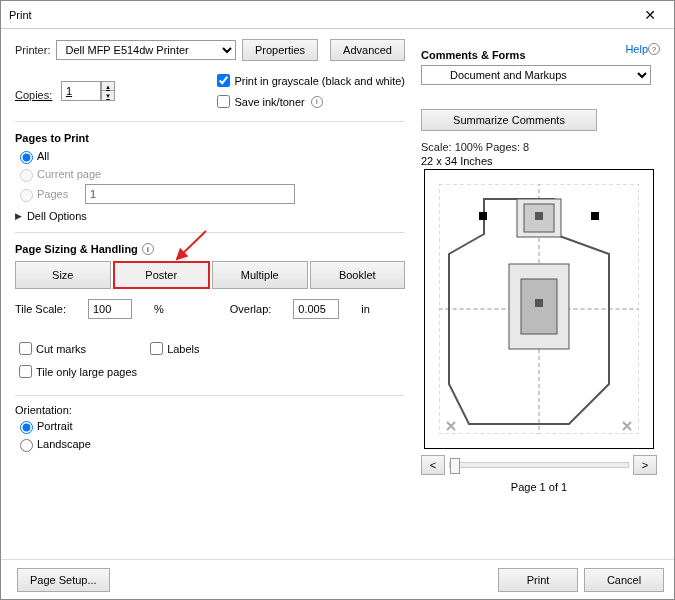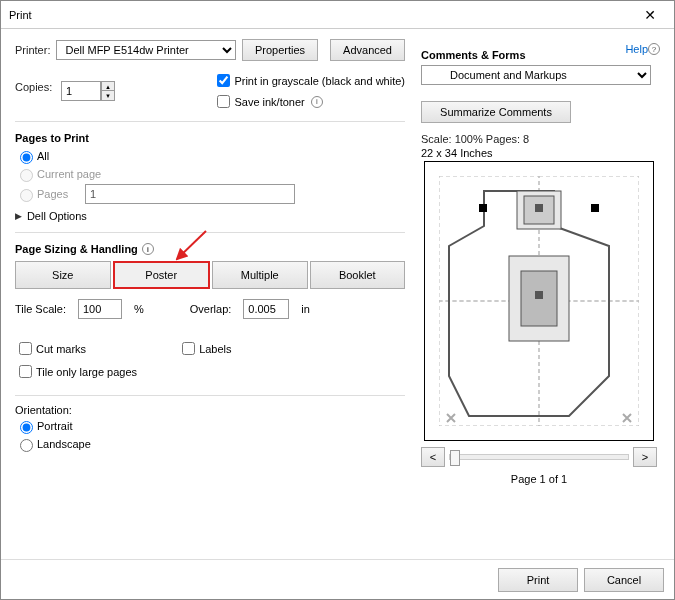--- a/index.html
+++ b/index.html
@@ -28,27 +28,27 @@
   .radio-row, .check-row { display:flex; align-items:center; margin:2px 0; }
   .radio-row input, .check-row input { margin-right:4px; }
   .disabled { color:#999; }
   .pages-input { width:210px; background:#f0f0f0; border:1px solid #ccc; }
   .more-opts { display:flex; align-items:center; margin:6px 0 10px 0; }
   .tri { font-size:9px; margin-right:5px; color:#333; }
   .hr { border-top:1px solid #ddd; margin:6px 0 8px 0; }
   .size-btns { display:flex; gap:2px; margin:6px 0 10px 0; }
   .size-btn { flex:1; height:28px; background:linear-gradient(#f6f6f6,#e3e3e3); border:1px solid #aaa; display:flex; align-items:center; justify-content:center; }
   .size-btn.active { border:2px solid #d22; background:#f0f0f0; }
-  .scale-row { display:flex; align-items:center; gap:12px; margin-bottom:8px;}
+  .scale-row { display:flex; align-items:center; gap:22px; margin-bottom:8px;}
   .scale-row .gap { width:22px; }
   .small-input { width:44px; }
   .overlap-input { width:46px; }
-  .two-checks { display:flex; gap:92px;margin-top:18px; }
+  .two-checks { display:flex; gap:60px;margin-top:18px; }
   .cf-sel { width:230px; height:20px;padding-left:24px; }
-  .summ-btn { margin-top:16px; width:150px;}
+  .summ-btn { margin-top:24px; width:176px;}
   .scale-info { margin:10px 0 2px 0; color:#222;}
   .dim-label { text-align:left; margin-bottom:2px; }
   .preview-frame { width:230px; height:280px; border:1px solid #000; margin:0 auto; background:#fff; position:relative; display:flex; align-items:center; justify-content:center;}
   .target-svg { width:200px; height:250px; }
   .pager-row { display:flex; align-items:center; gap:4px; margin-top:6px;}
   .pager-btn { width:24px; height:20px; background:linear-gradient(#f6f6f6,#e3e3e3); border:1px solid #aaa; display:flex;align-items:center;justify-content:center;}
   .slider { flex:1; height:6px; background:#eee; border:1px solid #ccc; position:relative;}
   .thumb{ position:absolute; left:0; top:-5px; width:10px; height:16px; background:#f6f6f6; border:1px solid #999;}
   .page-n { text-align:center; margin-top:6px;}
   .footer { position:absolute; left:0; right:0; bottom:0; height:40px; display:flex; align-items:center; padding:0 10px; border-top:1px solid #ddd;}
@@ -77,21 +77,21 @@
         <select class="printer-sel">
           <option>Dell MFP E514dw Printer</option>
         </select>
         <div class="btn-group">
           <button class="btn wide">Properties</button>
           <button class="btn wide">Advanced</button>
         </div>
       </div>
 
       <div class="row" style="justify-content:space-between;">
-        <div style="display:flex;align-items:flex-start;">
+        <div style="display:flex;align-items:flex-end;text-decoration:underline;">
           <span class="lbl" style="width:40px;">Copies:</span>
           <input type="text" class="copies" value="1" style="">
           <span class="stepper">
               <span>▴</span>
               <span>▾</span>
             </span>
         </div>
         <div style="margin-left:40px;">
           <div class="check-row">
             <input type="checkbox" checked="" style="">
@@ -221,17 +221,18 @@
         <div class="slider">
             <div class="thumb"></div>
           </div>
         <div class="pager-btn">&gt;</div>
       </div>
       <div class="page-n">Page 1 of 1</div>
     </div>
   </div>
 
   <div class="footer">
+    <button class="btn fbtn">Page Setup...</button>
     <div class="spacer"></div>
     <button class="btn fbtn">Print</button>
     <button class="btn fbtn">Cancel</button>
   </div>
 </div>
 
 </body></html>

